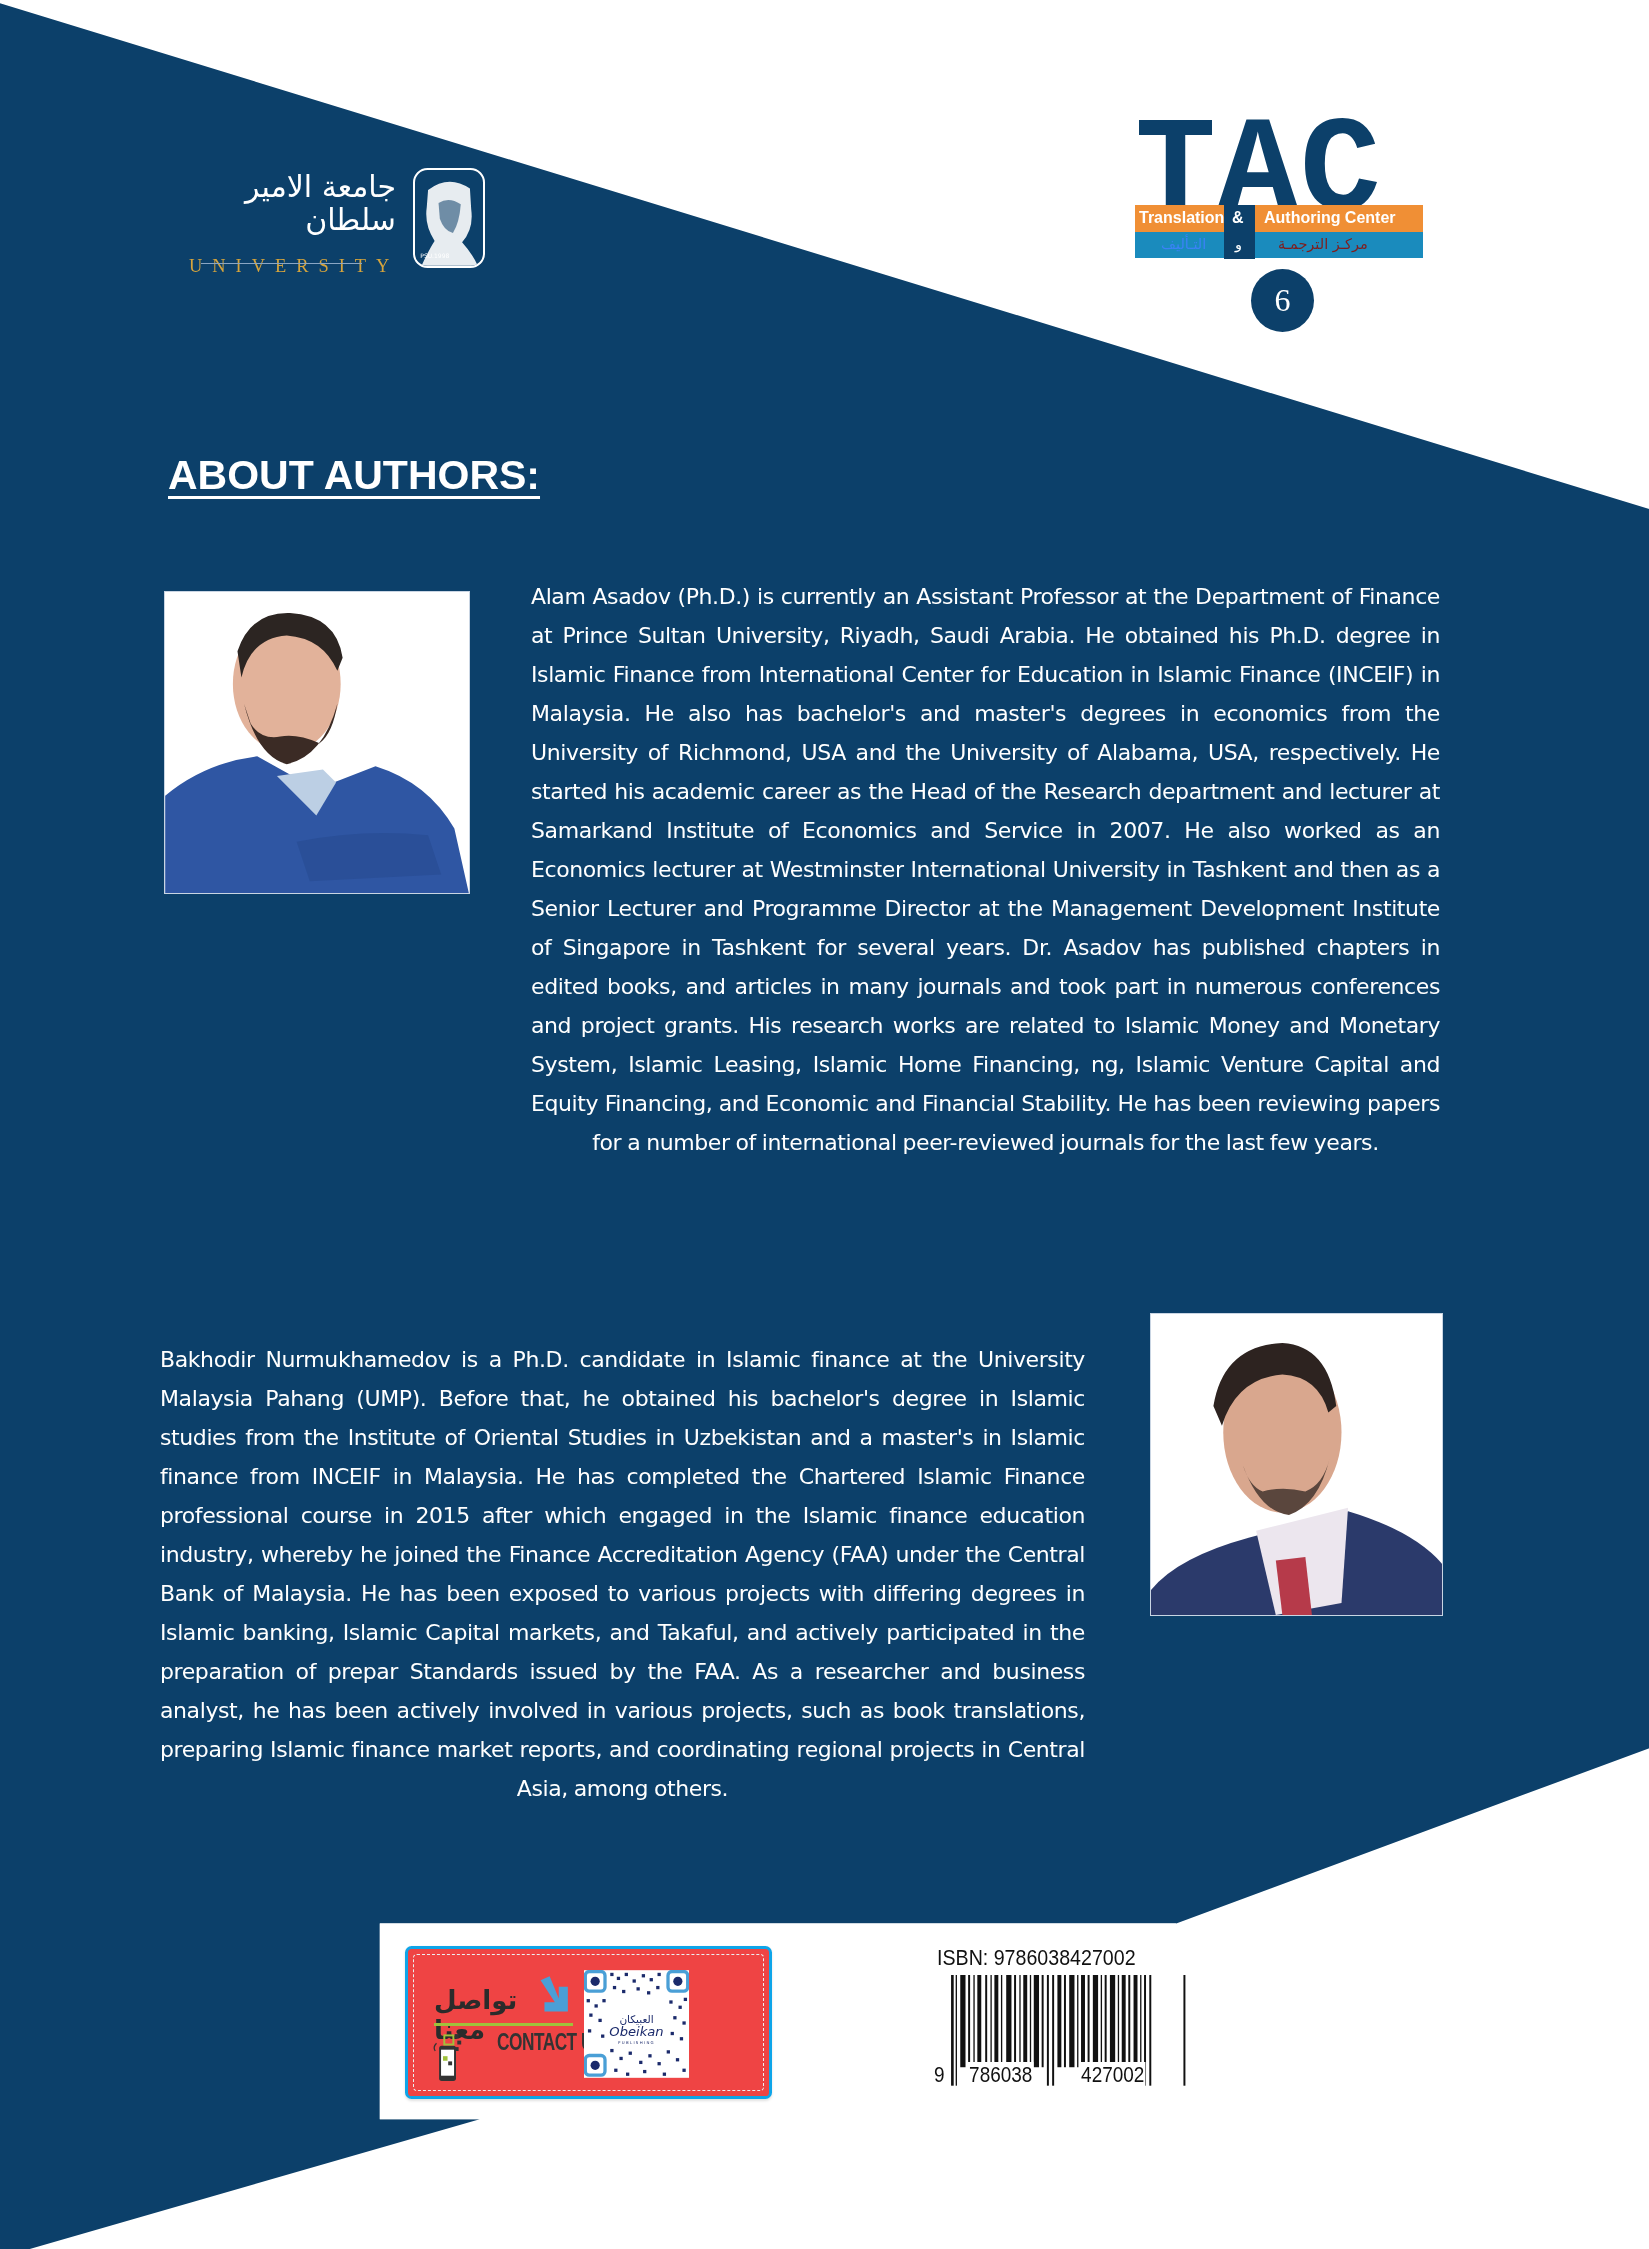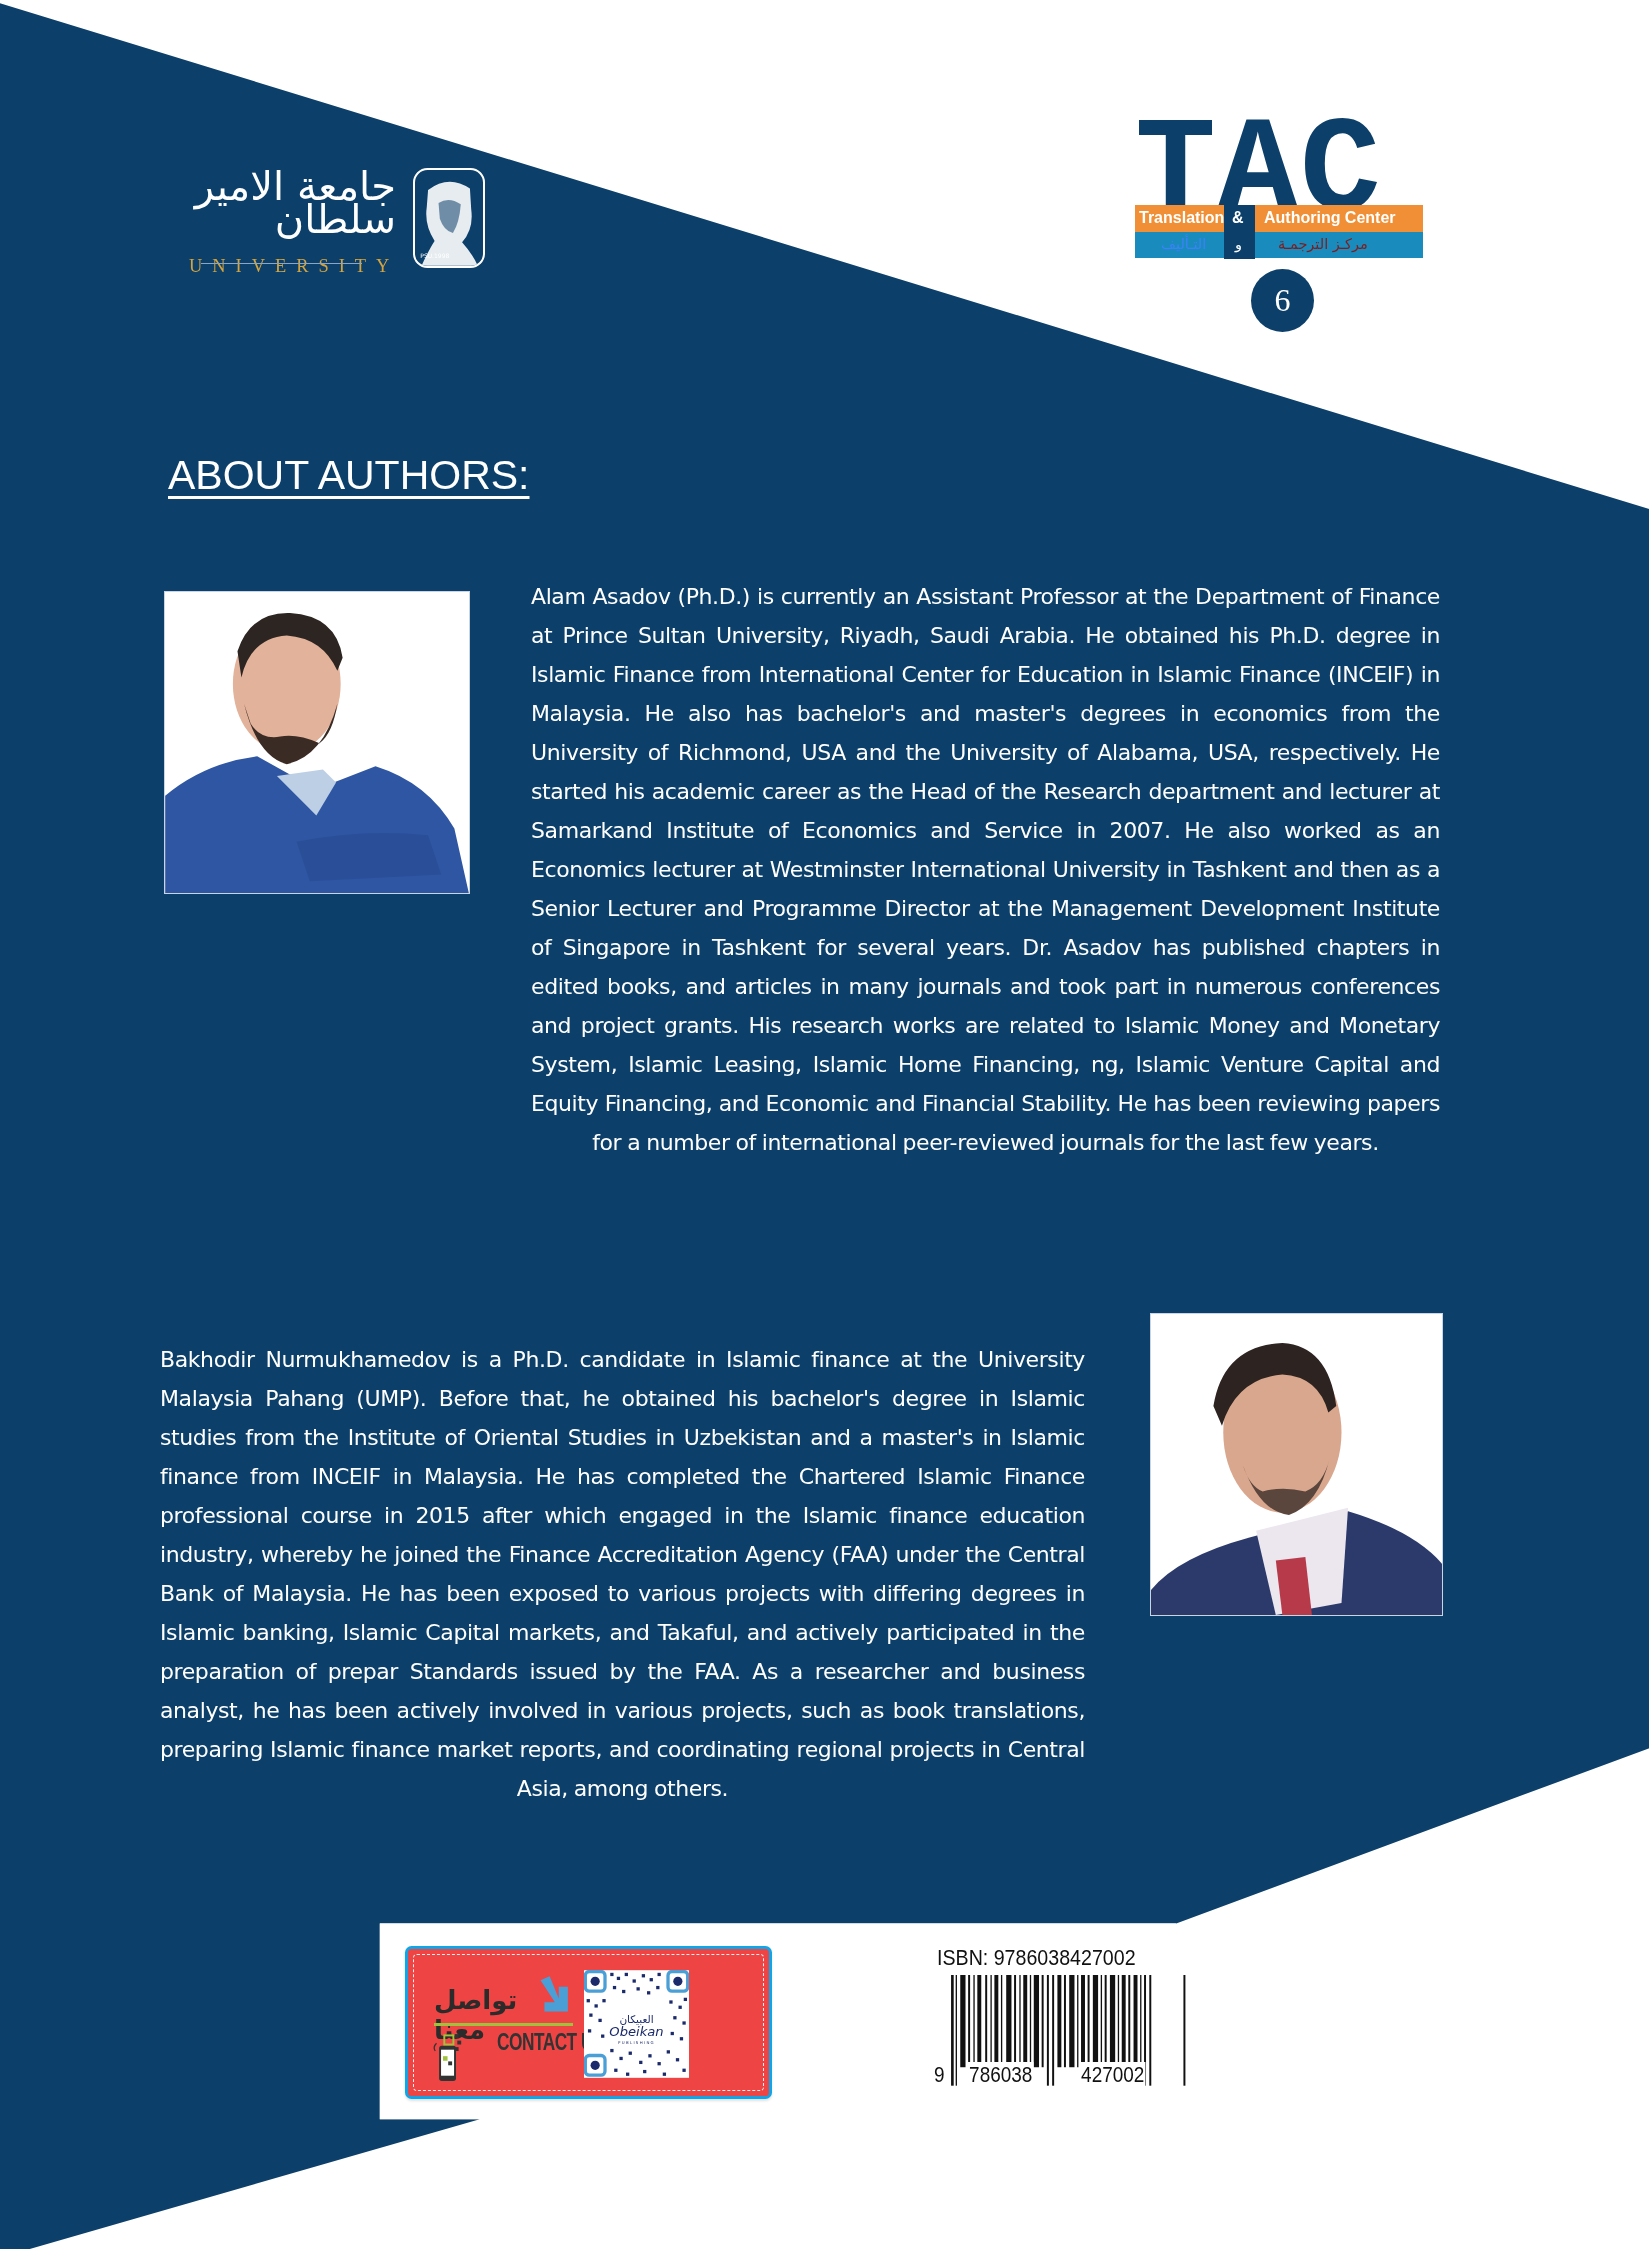--- a/index.html
+++ b/index.html
@@ -2,42 +2,42 @@
 <html style="font-size:10.5px"><head>
 <meta charset="utf-8">
 <style>
   html, body { margin:0; padding:0; }
   body { width:1650px; height:2250px; position:relative; overflow:hidden; background:#ffffff; font-family:"DejaVu Sans", sans-serif; }
   .bg { position:absolute; left:0; top:0; width:1650px; height:2250px; }
   .abs { position:absolute; }
 
   
   .psu { left:163px; top:158px; width:329px; height:112px; color:#fff; }
-  .psu .ar { position:absolute; left:10px; top:12px; width:223px; font-size:40px; line-height:33px; font-family:"DejaVu Sans", sans-serif; direction:rtl; }
+  .psu .ar { position:absolute; left:10px; top:12px; width:223px; font-size:30px; line-height:33px; font-family:"DejaVu Sans", sans-serif; direction:rtl; }
   .psu .en { position:absolute; left:0px; top:39px; width:237px; text-align:right; font-family:"Liberation Serif", serif; font-size:38px; line-height:41px; letter-spacing:-0.7px; }
   .psu .uni { position:absolute; left:26px; top:60px; width:210px; text-align:right; font-family:"Liberation Serif", serif; font-size:18.4px; letter-spacing:10px; color:#d6a43c;margin-top:38px; }
   .psu .rule { position:absolute; left:38px; top:105px; width:161px; height:1.3px; background:#8aa6c4; }
   .psu .emblem { position:absolute; left:250px; top:10px; width:72px; height:100px; border:2px solid #fff; border-radius:14.5px; box-sizing:border-box; overflow:hidden; }
   .psu .emblem .yr { position:absolute; left:5.3px; bottom:6.6px; font-size:6px; color:#fff; }
 
   
   .tac { left:1135px; top:118px; width:306px; height:214px; }
   .tac .letters { position:absolute; left:0; top:0; width:306px; height:105px; font-family:Liberation Mono, monospace; font-weight:bold; font-size:135px; line-height:112px; color:#0c406a; letter-spacing:1.3px; }
   .tac .bar1 { position:absolute; left:0; top:87px; width:288px; height:28px; background:#f08f35; }
   .tac .bar2 { position:absolute; left:0; top:114px; width:288px; height:26px; background:#1a8bbd; }
   .tac .gap { position:absolute; left:89px; top:87px; width:31px; height:54px; background:#0c406a; }
   .tac .t1 { position:absolute; left:4px; top:91px; font-size:16px; font-weight:bold; color:#fff; font-family:"Liberation Sans", sans-serif; }
   .tac .amp { position:absolute; left:97px; top:91px; font-size:16px; font-weight:bold; color:#fff; font-family:"Liberation Sans", sans-serif; }
   .tac .t2 { position:absolute; left:129px; top:91px; font-size:16px; font-weight:bold; color:#fff; font-family:"Liberation Sans", sans-serif; }
   .tac .a1 { position:absolute; left:26px; top:118px; font-size:14.5px; color:#3b82f6; direction:rtl; }
   .tac .a2 { position:absolute; left:100px; top:118px; font-size:14.5px; color:#fff; }
   .tac .a3 { position:absolute; left:143px; top:118px; font-size:14.5px; color:#7f1d1d; direction:rtl; }
   .tac .num { position:absolute; left:116px; top:151px; width:63px; height:63px; border-radius:50%; background:#0c406a; color:#fff; font-family:"Liberation Serif", serif; font-size:32px; line-height:63px; text-align:center; }
 
-  .heading { left:168px; top:452px; font-family:"Liberation Sans", sans-serif; font-weight:normal; font-size:41px; color:#fff; text-decoration:underline; text-decoration-thickness:3.3px; text-underline-offset:6.6px; letter-spacing:0px; }
+  .heading { left:168px; top:452px; font-family:"Liberation Sans", sans-serif; font-weight:bold; font-size:41px; color:#fff; text-decoration:underline; text-decoration-thickness:3.3px; text-underline-offset:6.6px; letter-spacing:0px; }
 
   .photo { background:#fff; border:0.7px solid #c9d5e3; overflow:hidden; }
   .photo1 { left:164px; top:591px; width:304px; height:301px; }
   .photo2 { left:1150px; top:1313px; width:291px; height:301px; }
 
   .bio { color:#fff; font-family:"DejaVu Sans", sans-serif; font-size:22px; line-height:39px; text-align:justify; letter-spacing:-0.4px; word-spacing:-0.7px; }
   .bio1 { left:531px; top:577px; width:909px; }
   .bio2 { left:160px; top:1301px; width:925px;margin-top:39px; }
   .bio p { margin:0; text-align-last:center; }
 

